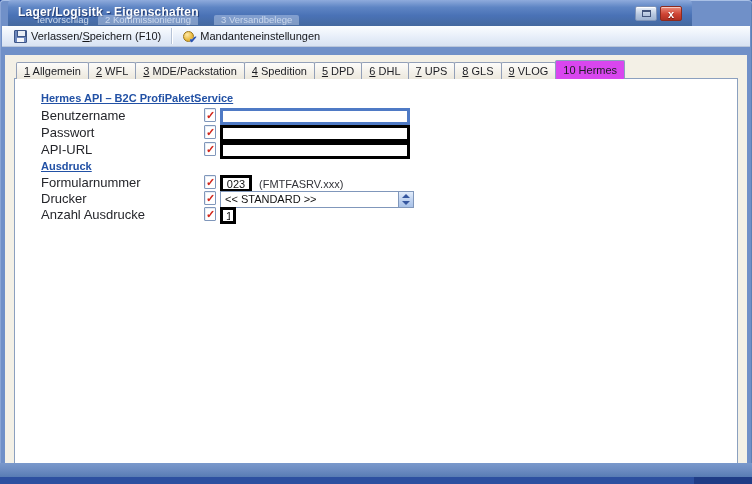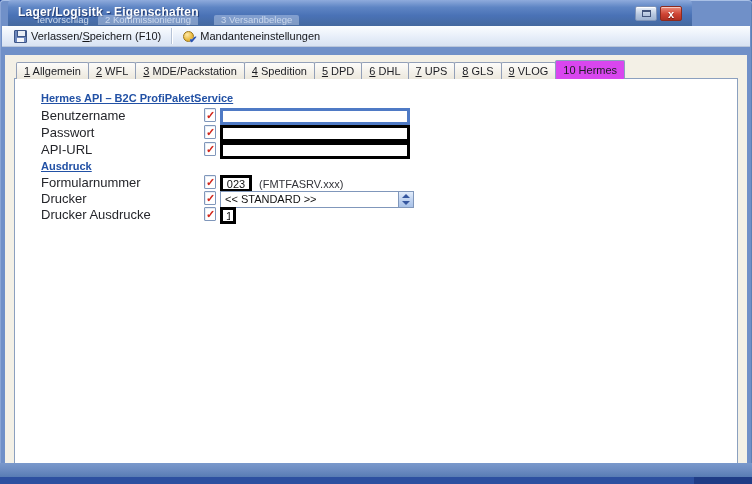--- a/index.html
+++ b/index.html
@@ -186,21 +186,21 @@
       <div class="frm-label r5">Drucker</div>
       <div class="chk r5"></div>
       <div class="combo">
         <span>&lt;&lt; STANDARD &gt;&gt;</span>
         <span class="combo-btn">
           <span class="up"></span>
           <span class="dn"></span>
         </span>
       </div>
 
-      <div class="frm-label r6">Drucker Ausdrucke</div>
+      <div class="frm-label r6">Anzahl Ausdrucke</div>
       <div class="chk r6"></div>
       <input class="txt tiny r6" type="text" value="1" style="">
 
     </div>
   </div>
 
   <div class="bottom-frame"></div>
 </div>
 
 <div class="desktop-strip">

